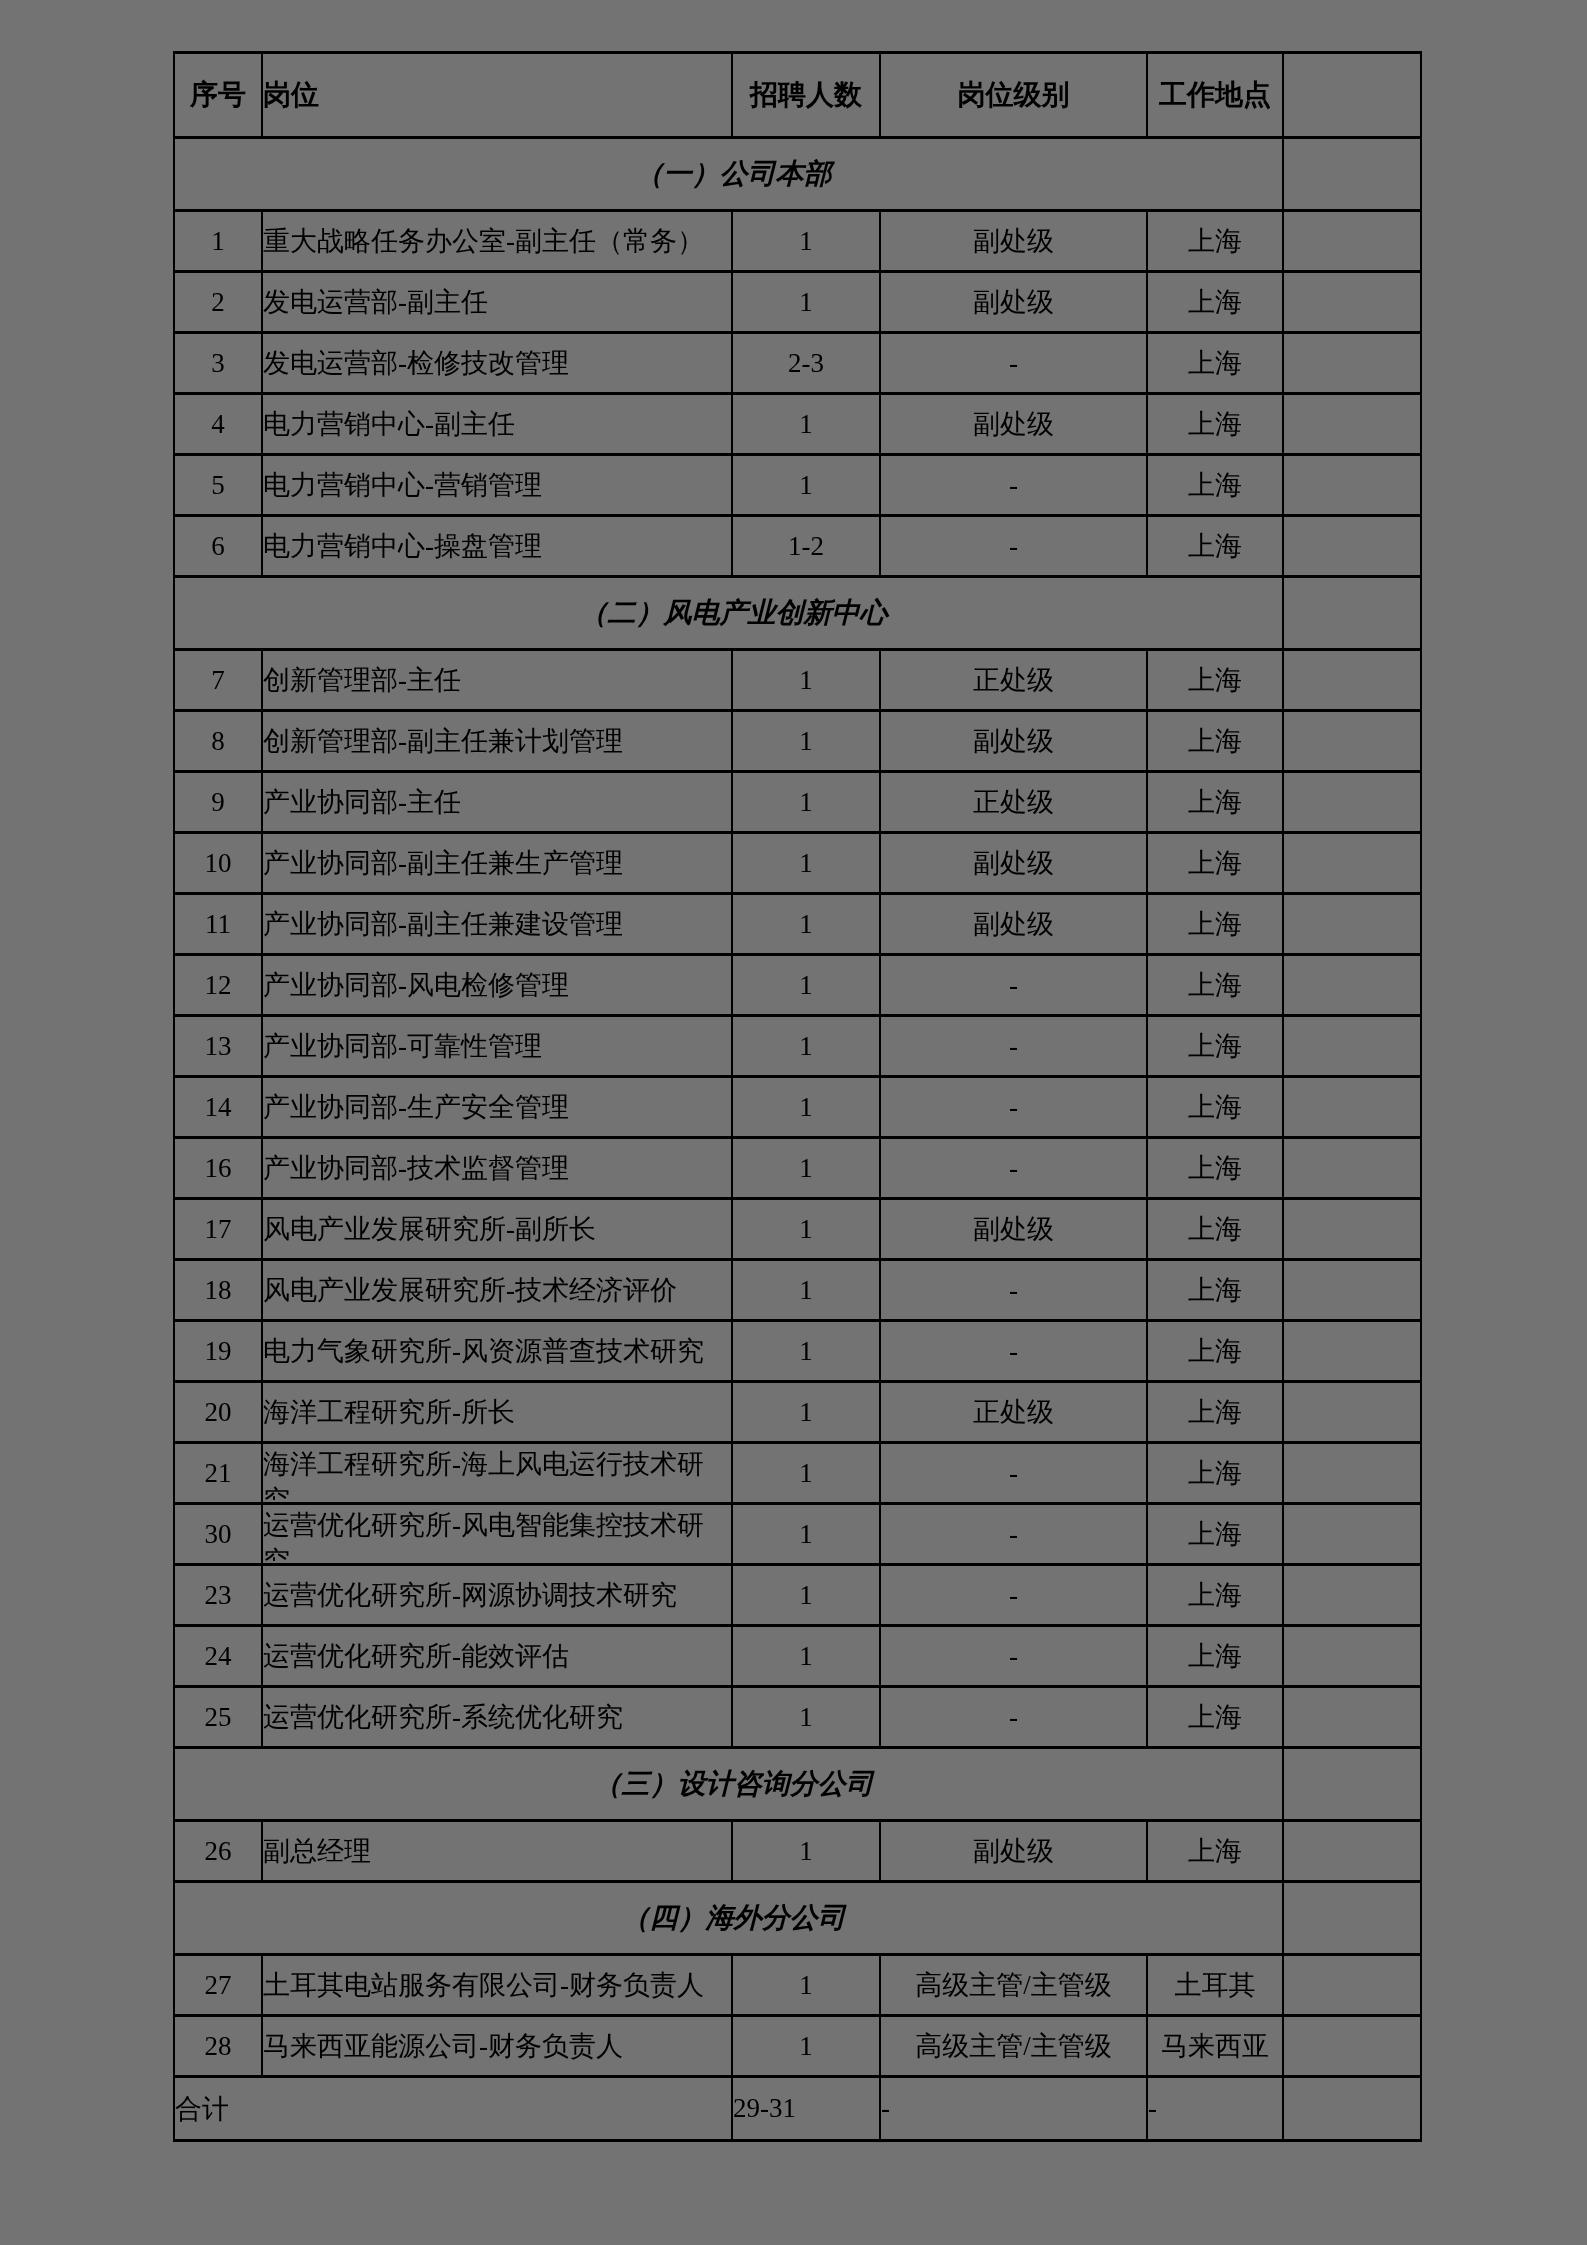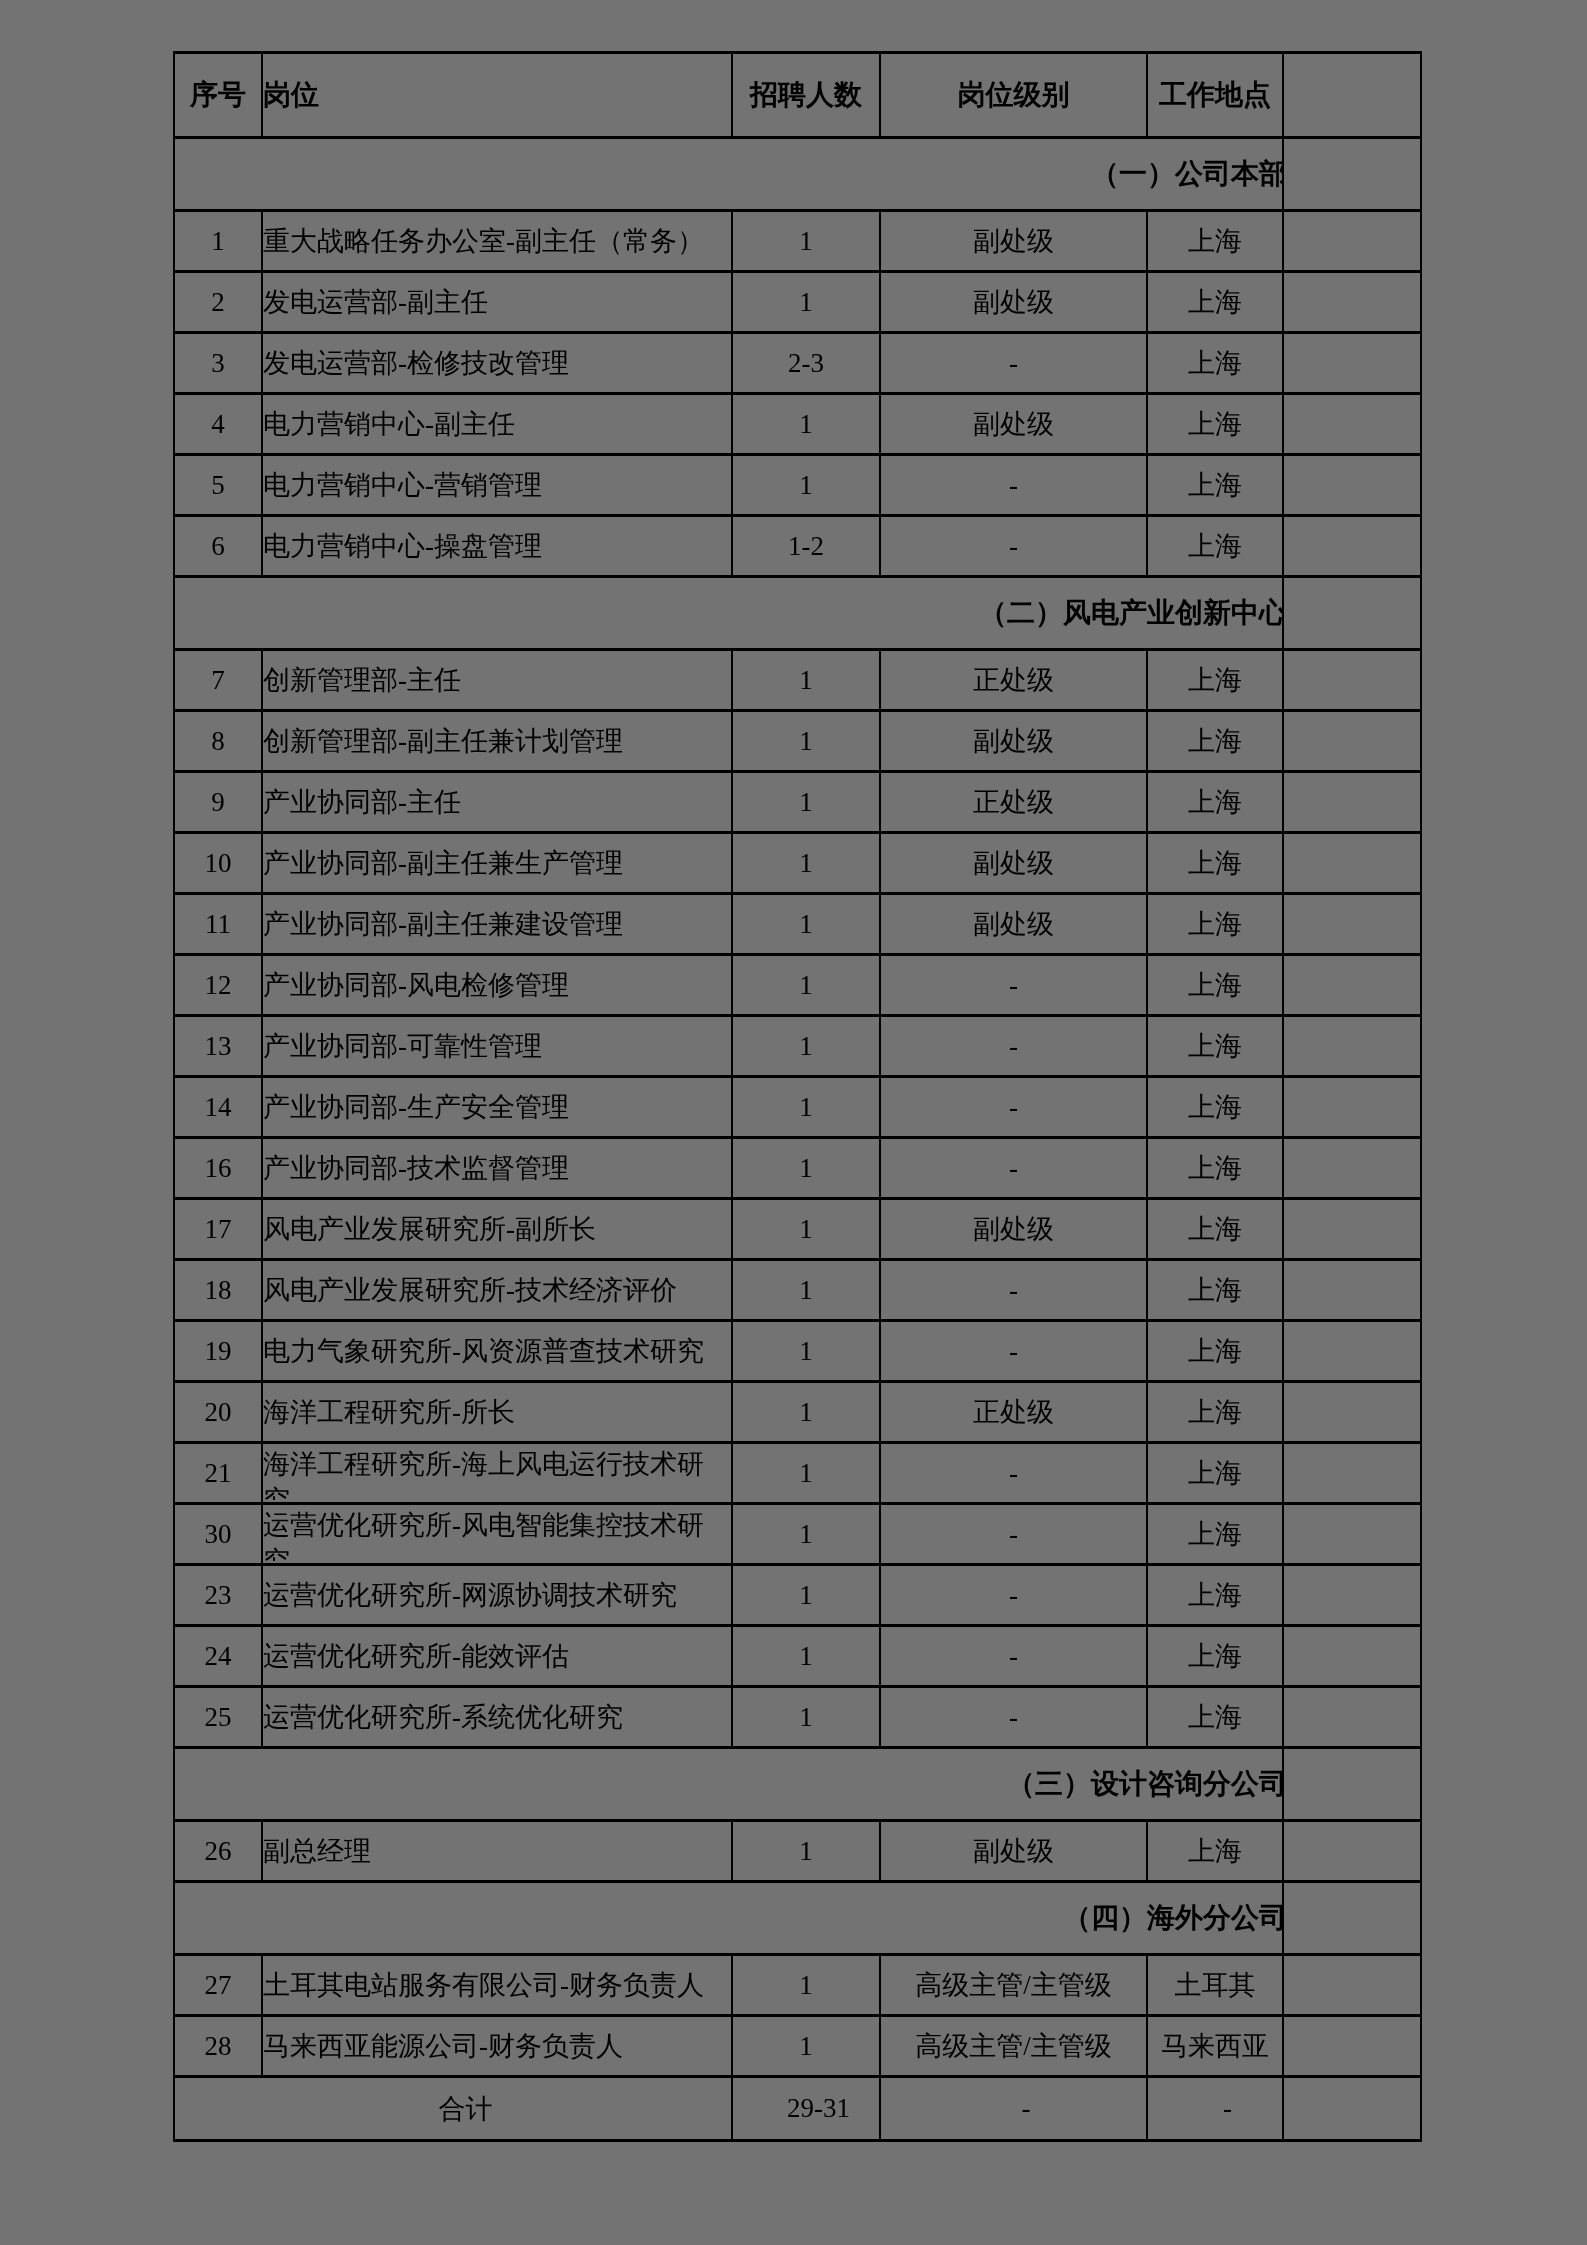--- a/index.html
+++ b/index.html
@@ -43,22 +43,23 @@
     font-weight: bold;
     font-size: 28px;
     text-align: center;
     vertical-align: middle;
   }
   
   .row-section td {
     height: 70px;
     font-weight: bold;
     font-size: 28px;
-    text-align: right;
+    text-align: center;
     vertical-align: middle;
+    font-style: italic;
   }
   .c-section .cell { padding-left: 5px; }
   
   .row-data td {
     height: 58px;
     font-size: 27px;
     text-align: center;
     vertical-align: middle;
   }
   .row-data td.c-pos { text-align: left; }
@@ -66,23 +67,21 @@
     max-height: 54px;
     overflow: hidden;
     line-height: 36px;
     padding-right: 7px;
     box-sizing: border-box;
   }
   
   .row-total td {
     height: 61px;
     font-size: 27px;
-    text-align: center;
     vertical-align: middle;
-    padding-left: 25px;
   }
 </style>
 </head>
 <body>
 
 <div class="page">
   <table class="recruit-table">
     <colgroup>
       <col style="width:88px">
       <col style="width:470px">

